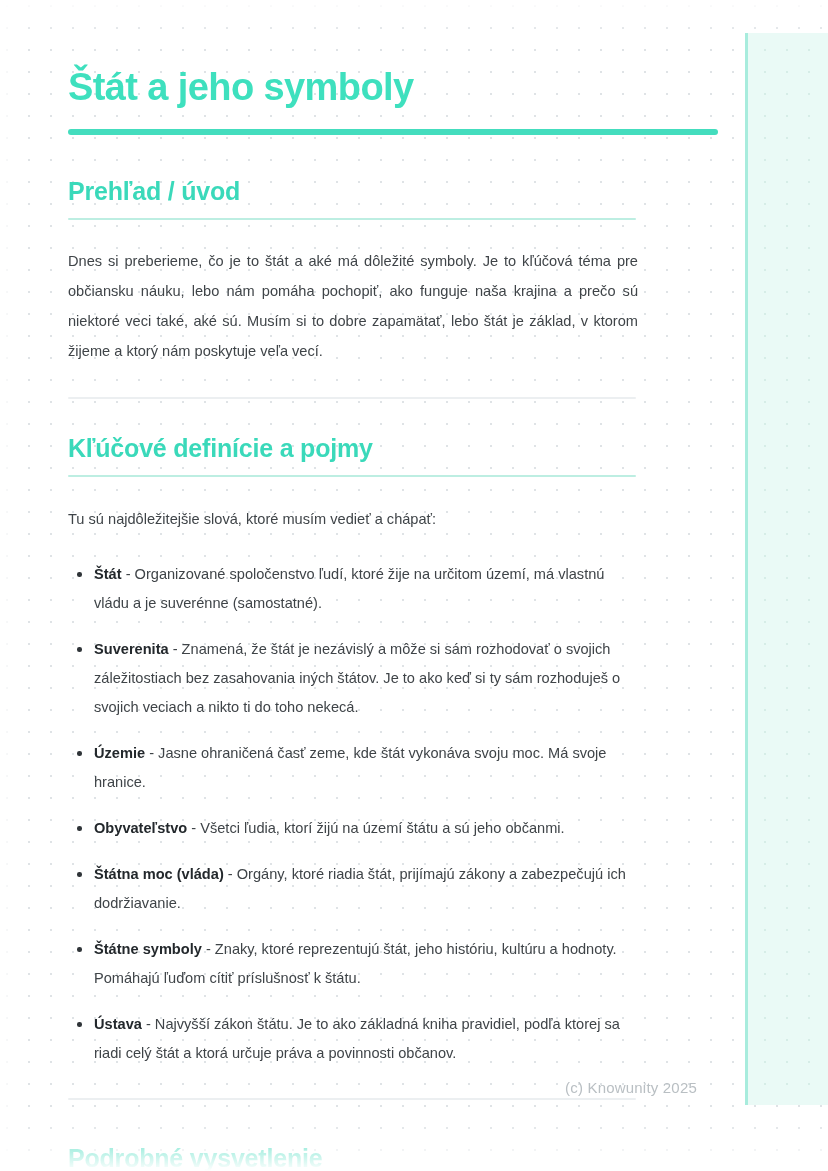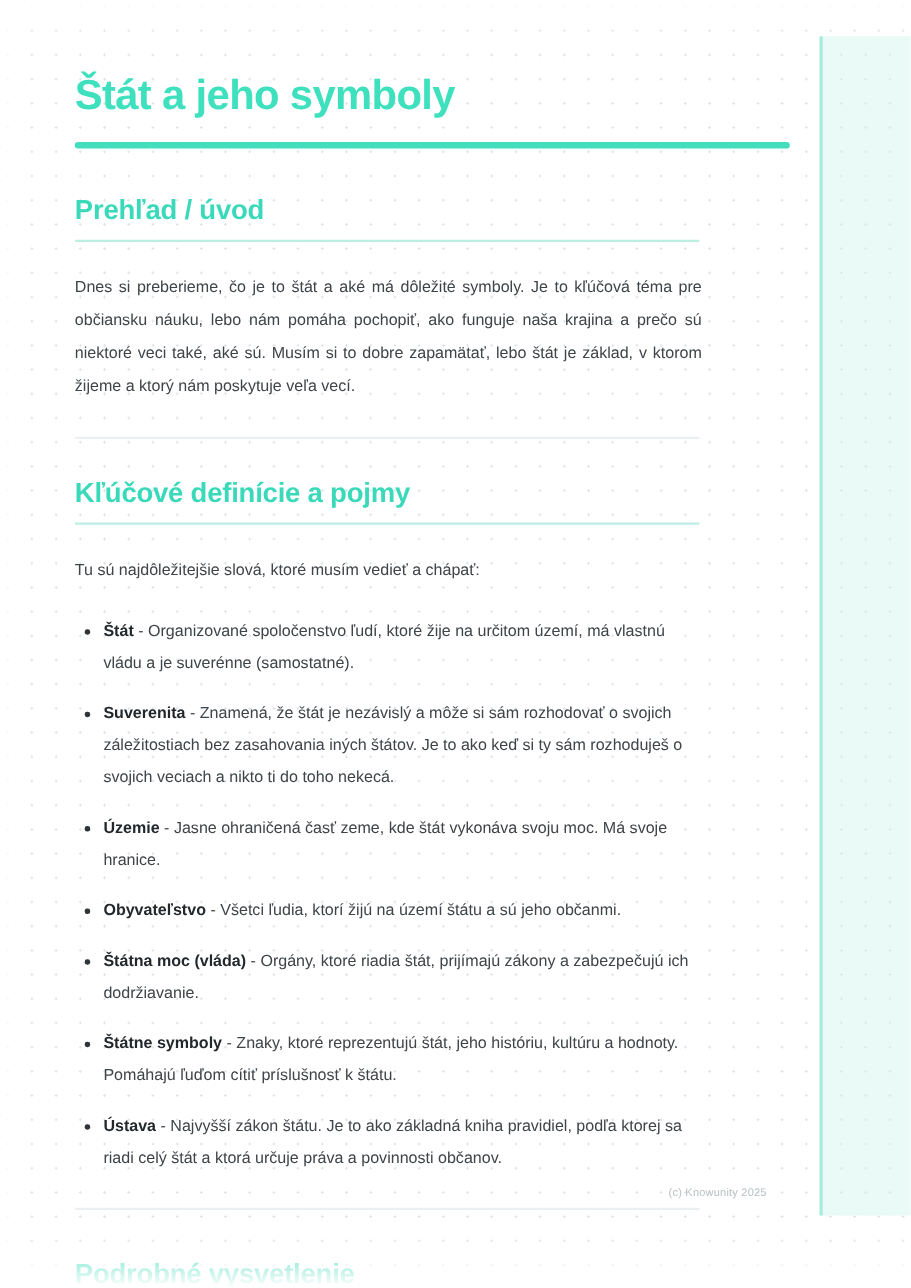--- a/index.html
+++ b/index.html
@@ -156,21 +156,21 @@
   .sp-7 { height: 44px; }
 
   #footer {
     position: absolute;
     left: 0;
     top: 1079px;
     width: 741px;
     text-align: right;
     padding-right: 44px;
     box-sizing: border-box;
-    font-size: 10px;
+    font-size: 15px;
     letter-spacing: .2px;
     color: #b9bfc3;
   }
 </style>
 </head>
 <body>
 
 <div id="page">
 
   <div id="right-band">

